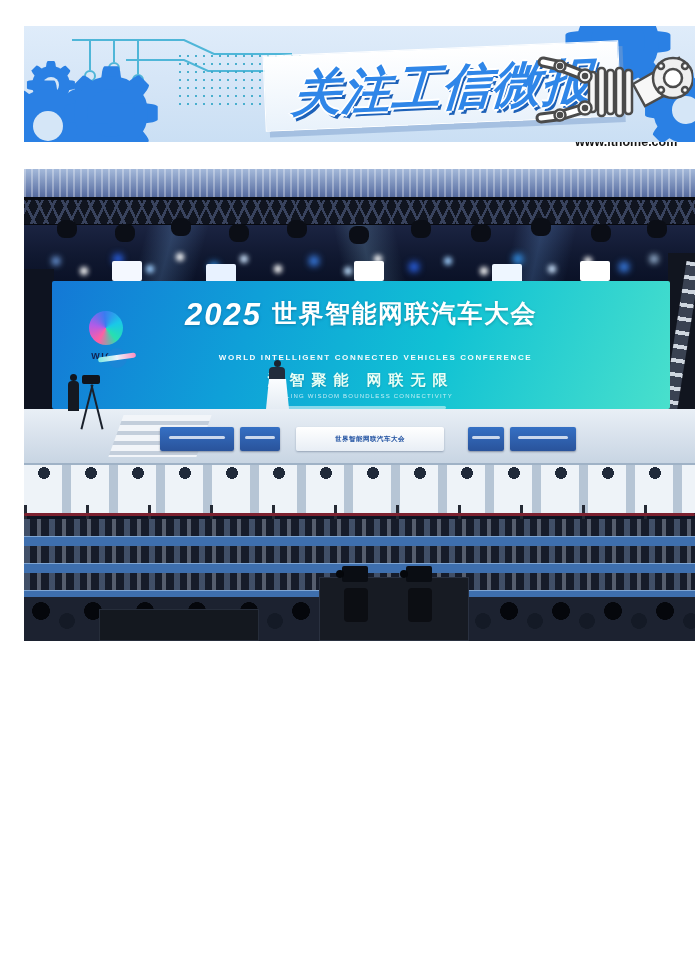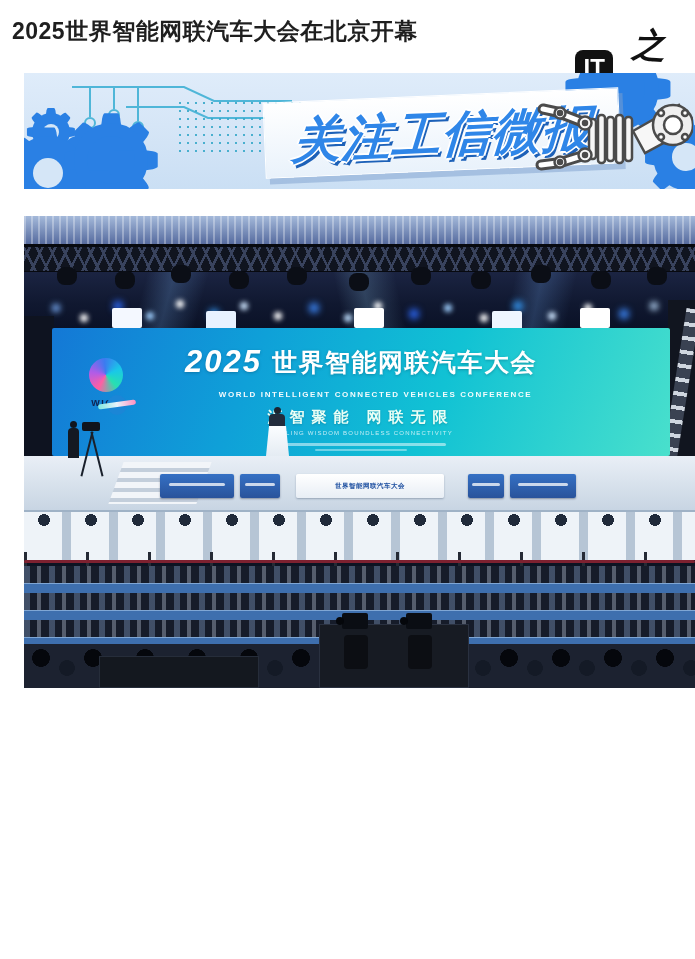--- a/index.html
+++ b/index.html
@@ -85,26 +85,26 @@
   .ladder { left:650px; top:92px; width:14px; height:160px; transform:rotate(9deg);
     background:repeating-linear-gradient(180deg,#cfd6df 0 4px,#3a4252 4px 14px); }
 
   .screen { left:28px; top:112px; width:618px; height:128px; border-radius:2px; overflow:hidden;
     background:linear-gradient(112deg,#1478d6 0%,#0fa0d8 32%,#11c2d4 62%,#49e0cc 100%); text-align:center; }
   .screen .arc1 { left:40px; bottom:-118px; width:560px; height:170px; border:2px solid transparent;
     border-bottom-color:rgba(255,255,255,.55); border-radius:50%; transform:rotate(-3deg); }
   .screen .arc2 { left:130px; bottom:-108px; width:430px; height:140px; border:2px solid transparent;
     border-bottom-color:rgba(220,255,240,.45); border-radius:50%; transform:rotate(-2deg); }
   .sc-content { position:absolute; left:0; top:16px; width:100%; }
-  .sc-row { position:static; display:flex; justify-content:center; align-items:center; gap:10px; }
+  .sc-row { position:static; display:flex; justify-content:center; align-items:flex-start; gap:10px; }
   .sc-year { position:static; font-size:31px; font-weight:bold; font-style:italic; color:#fff; letter-spacing:2px;
              text-shadow:0 1px 3px rgba(0,60,90,.35); }
   .sc-cn { position:static; font-size:25px; font-weight:bold; color:#fff; letter-spacing:1.5px;
            text-shadow:0 1px 3px rgba(0,60,90,.35); }
-  .sc-en { position:static; margin-top:10px; font-size:8px; font-weight:bold; letter-spacing:1.6px; color:rgba(255,255,255,.95);padding-left:29px; }
+  .sc-en { position:static; margin-top:20px; font-size:8px; font-weight:bold; letter-spacing:1.6px; color:rgba(255,255,255,.95);padding-left:29px; }
   .sc-slogan { position:static; margin-top:9px; font-size:15px; font-weight:bold; letter-spacing:7px; color:#eafff6;
                text-shadow:0 1px 2px rgba(0,80,100,.3); }
   .sc-slogan-en { position:static; margin-top:3px; font-size:6px; letter-spacing:1.2px; color:rgba(255,255,255,.75); }
   .sc-tiny1 { position:static; margin:7px auto 0; width:170px; height:3px; background:rgba(255,255,255,.5); border-radius:2px; }
   .sc-tiny2 { position:static; margin:3px auto 0; width:92px; height:2px; background:rgba(255,255,255,.4); border-radius:2px; }
 
   .wicv { left:24px; top:30px; width:60px; text-align:center; }
   .wicv-ring { position:static; display:block; margin:0 auto; width:34px; height:34px; border-radius:50%;
     background:conic-gradient(from 210deg,#ff5fa2,#b05ce8,#3b7bf0,#19c8e8,#27e0b0,#ff5fa2); }
   .wicv-ring i { position:absolute; left:31px; top:37px; width:20px; height:20px; border-radius:50%; background:#1b86d6; }
@@ -162,21 +162,20 @@
   .pc-chair { position:absolute; top:10px; width:24px; height:34px; border-radius:4px; background:#0c0e13; }
   .pch1 { left:24px; } .pch2 { left:88px; }
   .platform-l { left:75px; top:440px; width:160px; height:32px; background:#14181f; border:1px solid #262d3a; }
 </style>
 </head>
 <body>
 
 <div class="page">
   <div class="content">
 
-    <h1 class="title">2025世界智能网联汽车大会在北京开幕</h1>
 
 
     <div class="sitelogo">
       <div class="logo-row">
         <div class="it-badge">IT</div>
         <div class="logo-suffix">之家</div>
       </div>
       <div class="logo-url">www.ithome.com</div>
     </div>
 

